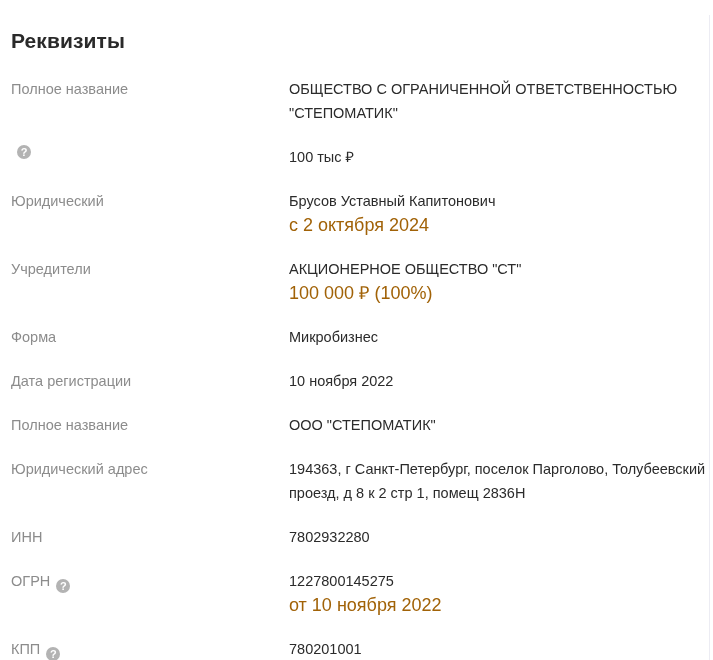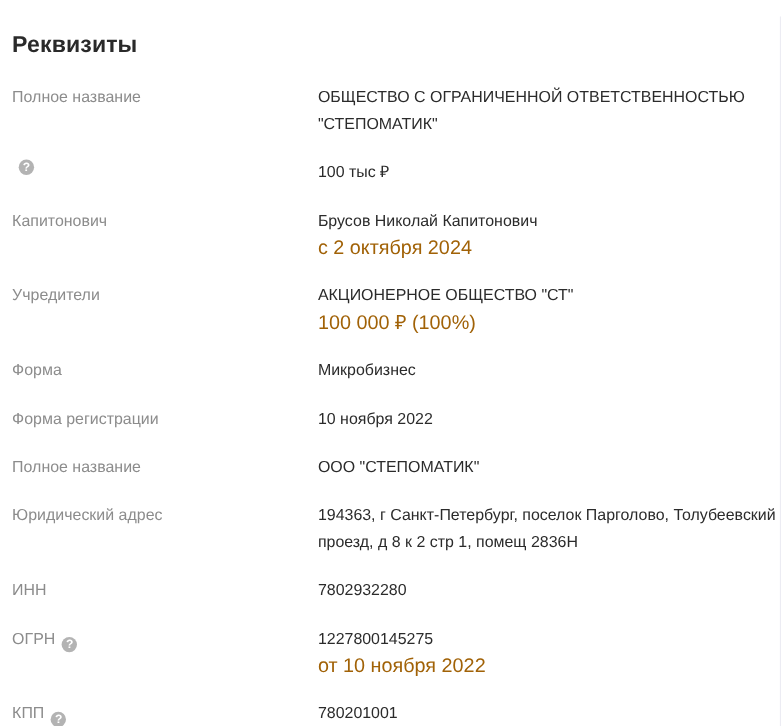--- a/index.html
+++ b/index.html
@@ -103,42 +103,42 @@
 
     <div class="row" style="top:130px">
       <div class="label">
           <span class="help-icon">?</span>
         </div>
       <div class="value"><span>100 тыс ₽</span></div>
     </div>
 
     <div class="row" style="top:174px">
       <div class="label">
-          <span>Капитонович</span>
+          <span>Юридический</span>
         </div>
-      <div class="value"><span>Брусов Николай Капитонович</span><span class="sub">с 2 октября 2024</span></div>
+      <div class="value"><span>Брусов Уставный Капитонович</span><span class="sub">с 2 октября 2024</span></div>
     </div>
 
     <div class="row" style="top:242px">
       <div class="label">
           <span>Учредители</span>
         </div>
       <div class="value"><span>АКЦИОНЕРНОЕ ОБЩЕСТВО "СТ"</span><span class="sub">100 000 ₽ (100%)</span></div>
     </div>
 
     <div class="row" style="top:310px">
       <div class="label">
           <span>Форма</span>
         </div>
       <div class="value"><span>Микробизнес</span></div>
     </div>
 
     <div class="row" style="top:354px">
       <div class="label">
-          <span>Форма регистрации</span>
+          <span>Дата регистрации</span>
         </div>
       <div class="value"><span>10 ноября 2022</span></div>
     </div>
 
     <div class="row" style="top:398px">
       <div class="label">
           <span>Полное название</span>
         </div>
       <div class="value"><span>ООО "СТЕПОМАТИК"</span></div>
     </div>

